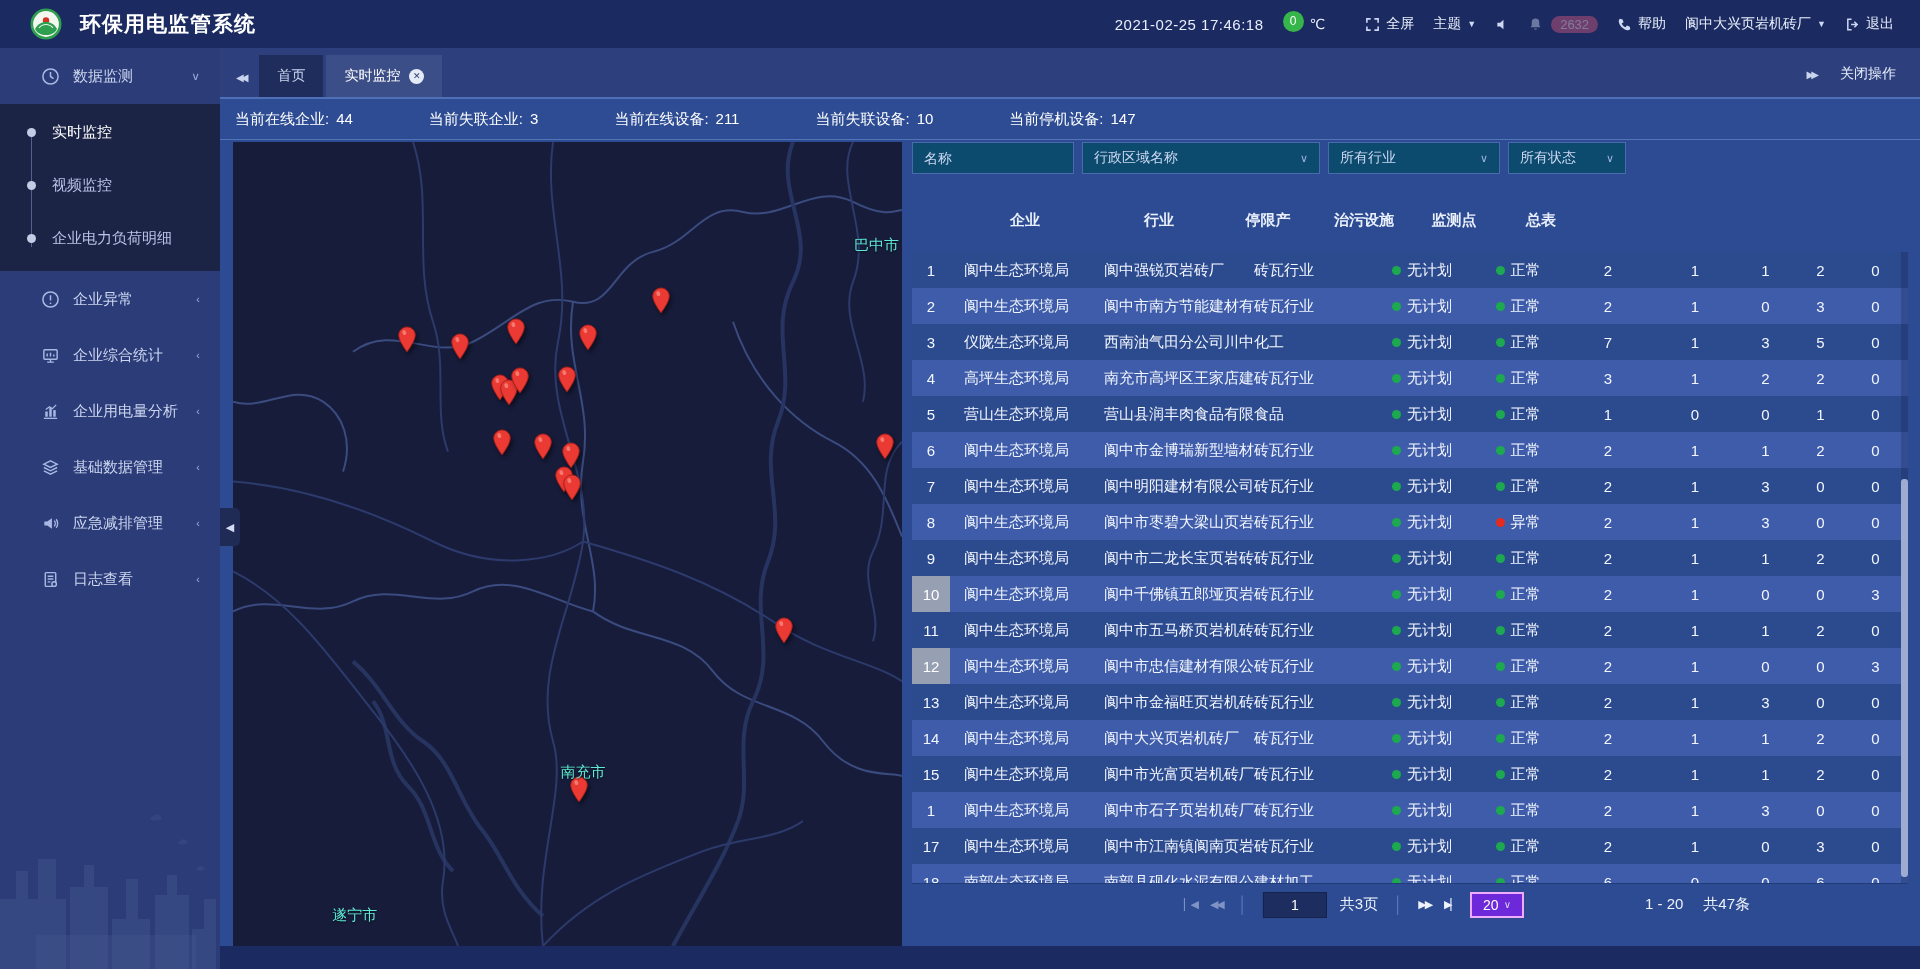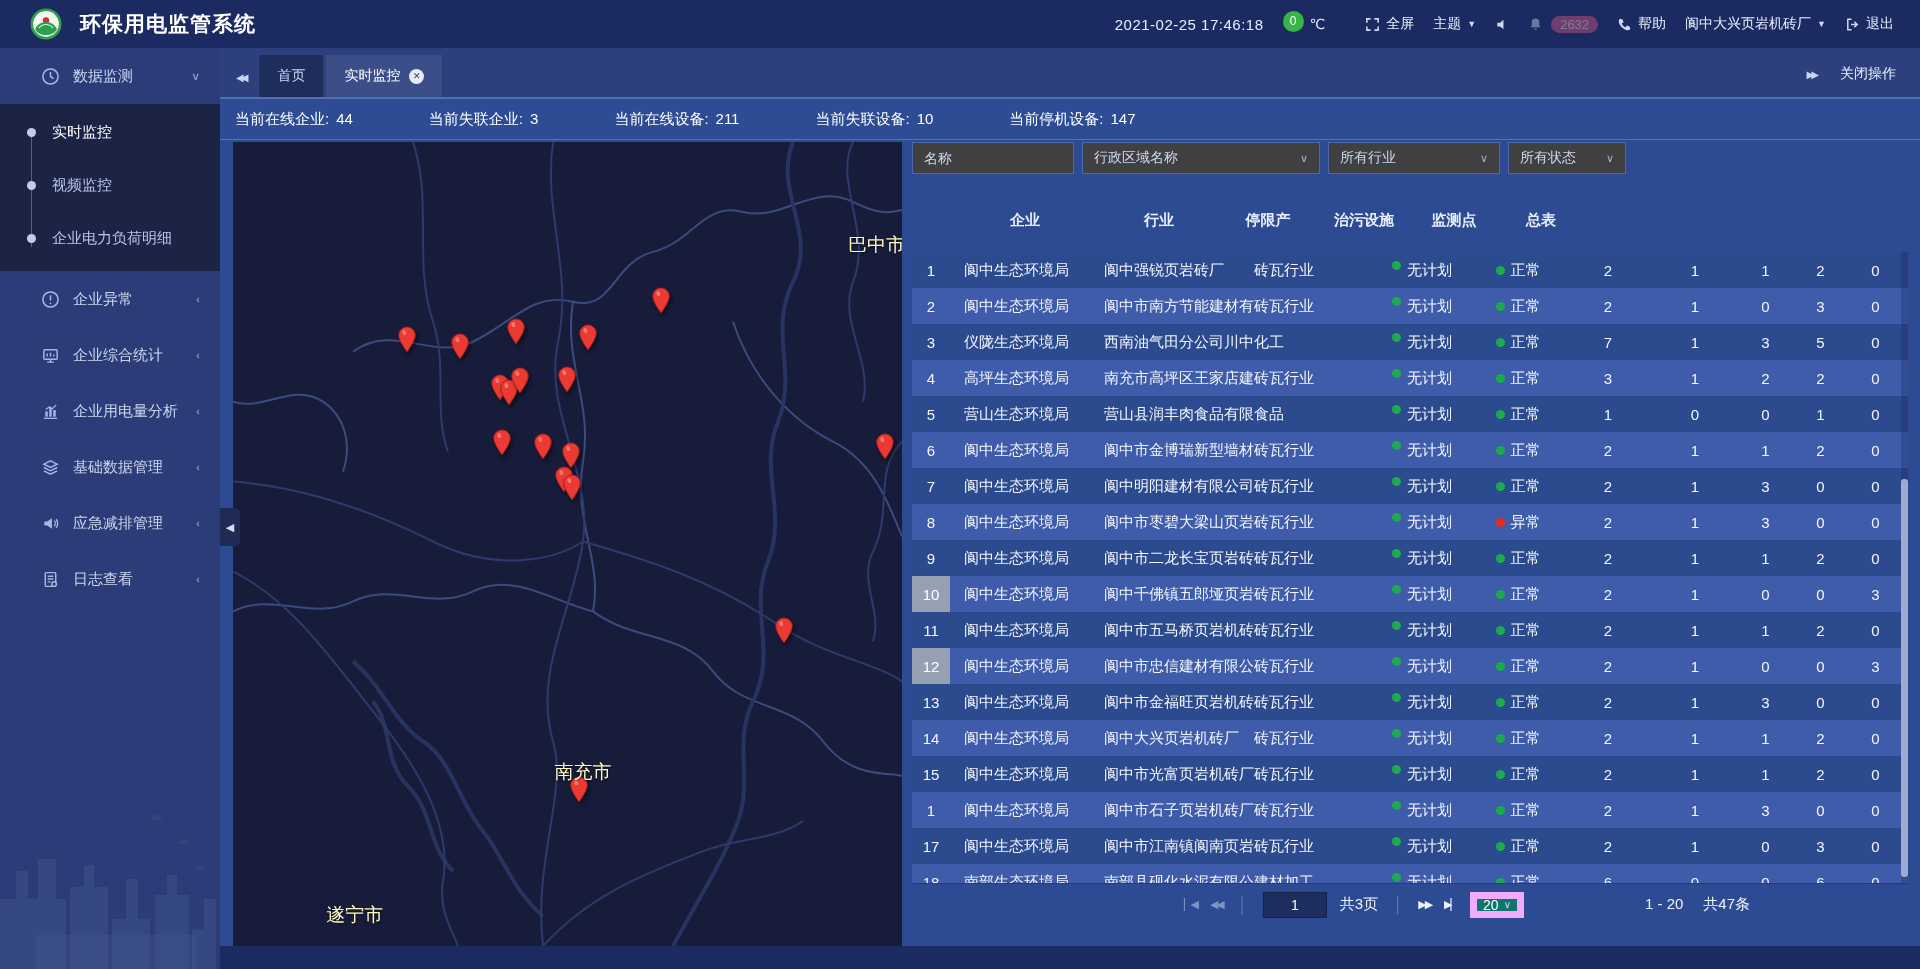--- a/index.html
+++ b/index.html
@@ -54,28 +54,28 @@
 
   .main{position:absolute;left:220px;top:140px;width:1700px;height:829px;background:#2c4b92;}
   .bottom-strip{position:absolute;left:0;bottom:0;width:1700px;height:23px;background:#1b2a60;}
   .collapse-tab{position:absolute;left:0;top:368px;width:20px;height:38px;background:#1f2a55;
     border-radius:0 5px 5px 0;color:#d4ddf2;display:flex;align-items:center;justify-content:center;
     font-size:11px;cursor:pointer;z-index:6;}
 
   
   .map-panel{position:absolute;left:13px;top:2px;width:669px;height:804px;background:#171c3a;overflow:hidden;}
   .map-lines{position:absolute;left:0;top:0;width:100%;height:100%;}
-  .city-label{position:absolute;transform:translate(-50%,-50%);color:#fef9c3;font-size:19px;
+  .city-label{position:absolute;transform:translate(-50%,-50%);color:#5eead4;font-size:15px;
     text-shadow:0 1px 2px rgba(0,0,0,.6);white-space:nowrap;}
   .pin{position:absolute;transform:translate(-50%,-100%);filter:drop-shadow(2px 3px 2px rgba(0,0,0,.45));cursor:pointer;}
 
   
   .right-panel{position:absolute;left:692px;top:2px;width:996px;height:783px;display:flex;flex-direction:column;}
   .filters{height:32px;display:flex;gap:8px;margin-bottom:14px;flex:0 0 auto;}
-  .f-box{height:32px;background:#404040;border:1px solid #4b6aae;color:#ccd8f2;font-size:14px;
+  .f-box{height:32px;background:#0c4a6e;border:1px solid #4b6aae;color:#ccd8f2;font-size:14px;
     display:flex;align-items:center;justify-content:space-between;padding:0 11px;cursor:pointer;}
   input.f-box{cursor:text;outline:none;}
   .f-box::placeholder{color:#ccd8f2;}
   .f-chev{color:#9fb4e0;font-size:11px;margin-left:8px;}
 
   .thead{height:64px;display:flex;color:#e9effc;font-weight:bold;font-size:15px;flex:0 0 auto;}
   .hc{display:flex;align-items:center;justify-content:center;white-space:nowrap;}
   .group-col{display:flex;flex-direction:column;justify-content:space-between;padding:8px 0 9px 0;}
   .group-title{text-align:center;font-style:italic;font-size:14px;}
   .group-subs{display:flex;}
@@ -84,42 +84,42 @@
   .rows{height:631px;overflow:hidden;position:relative;flex:0 0 auto;font-size:15px;color:#f2f6ff;}
   .row{height:36px;display:flex;align-items:center;cursor:pointer;}
   .row.odd{background:#2c4a8e;}
   .row.even{background:#3e5ca9;}
   .c{white-space:nowrap;overflow:hidden;}
   .c-idx{width:38px;height:100%;display:flex;align-items:center;justify-content:center;flex:0 0 auto;}
   .c-idx.gray{background:#97a0b2;color:#fff;}
   .c-region{width:154px;padding-left:14px;}
   .c-company{width:150px;}
   .c-industry{width:118px;}
-  .c-prod{width:100px;display:flex;align-items:flex-start;justify-content:center;}
+  .c-prod{width:100px;display:flex;align-items:center;justify-content:center;}
   .c-fac{width:92px;display:flex;align-items:center;justify-content:center;}
   .c-num{width:88px;text-align:center;}
   .c-total{width:86px;text-align:center;}
   .c-55{width:55px;text-align:center;}
   .sdot{width:9px;height:9px;border-radius:50%;margin-right:6px;flex:0 0 auto;}
   .sdot.green{background:#1ca94f;}
   .sdot.red{background:#e52b1e;}
   .vscroll{position:absolute;right:0;top:0;width:7px;height:100%;background:rgba(20,32,70,.25);}
   .vthumb{position:absolute;right:0;top:36%;width:7px;height:63%;background:#9dacd0;border-radius:3px;cursor:pointer;}
 
   .pager{height:42px;border-top:1px solid #223c78;background:#2c4b92;position:relative;
     display:flex;align-items:center;color:#eef2fc;font-size:15px;flex:0 0 auto;}
   .pager-center{position:absolute;left:50%;transform:translateX(-56px) translateX(-50%);
     display:flex;align-items:center;gap:13px;}
   .pg-btn{letter-spacing:-2px;font-size:11px;cursor:pointer;}
   .pg-btn.dim{color:#8093c5;}
   .pg-btn.lit{color:#eef2fc;}
   .pg-sep{color:#5d76b6;font-size:16px;margin:0 2px;}
   .pg-input{width:64px;height:26px;background:#1e2d5f;border:1px solid #16234c;color:#fff;
     font-size:14px;text-align:center;outline:none;}
-  .pg-size{width:54px;height:26px;background:#0f766e;border:7px solid #f0abfc;color:#fff;font-size:14px;
+  .pg-size{width:54px;height:26px;background:#6d28d9;border:2px solid #f0abfc;color:#fff;font-size:14px;
     display:flex;align-items:center;justify-content:center;gap:5px;cursor:pointer;}
   .pg-size .f-chev{margin:0;font-size:10px;color:#cfd9f2;}
   .pager-right{margin-left:auto;padding-right:158px;display:flex;gap:20px;}
 </style>
 </head>
 <body>
 
 <div class="header">
   <span class="logo">
     <svg viewBox="0 0 32 32">

